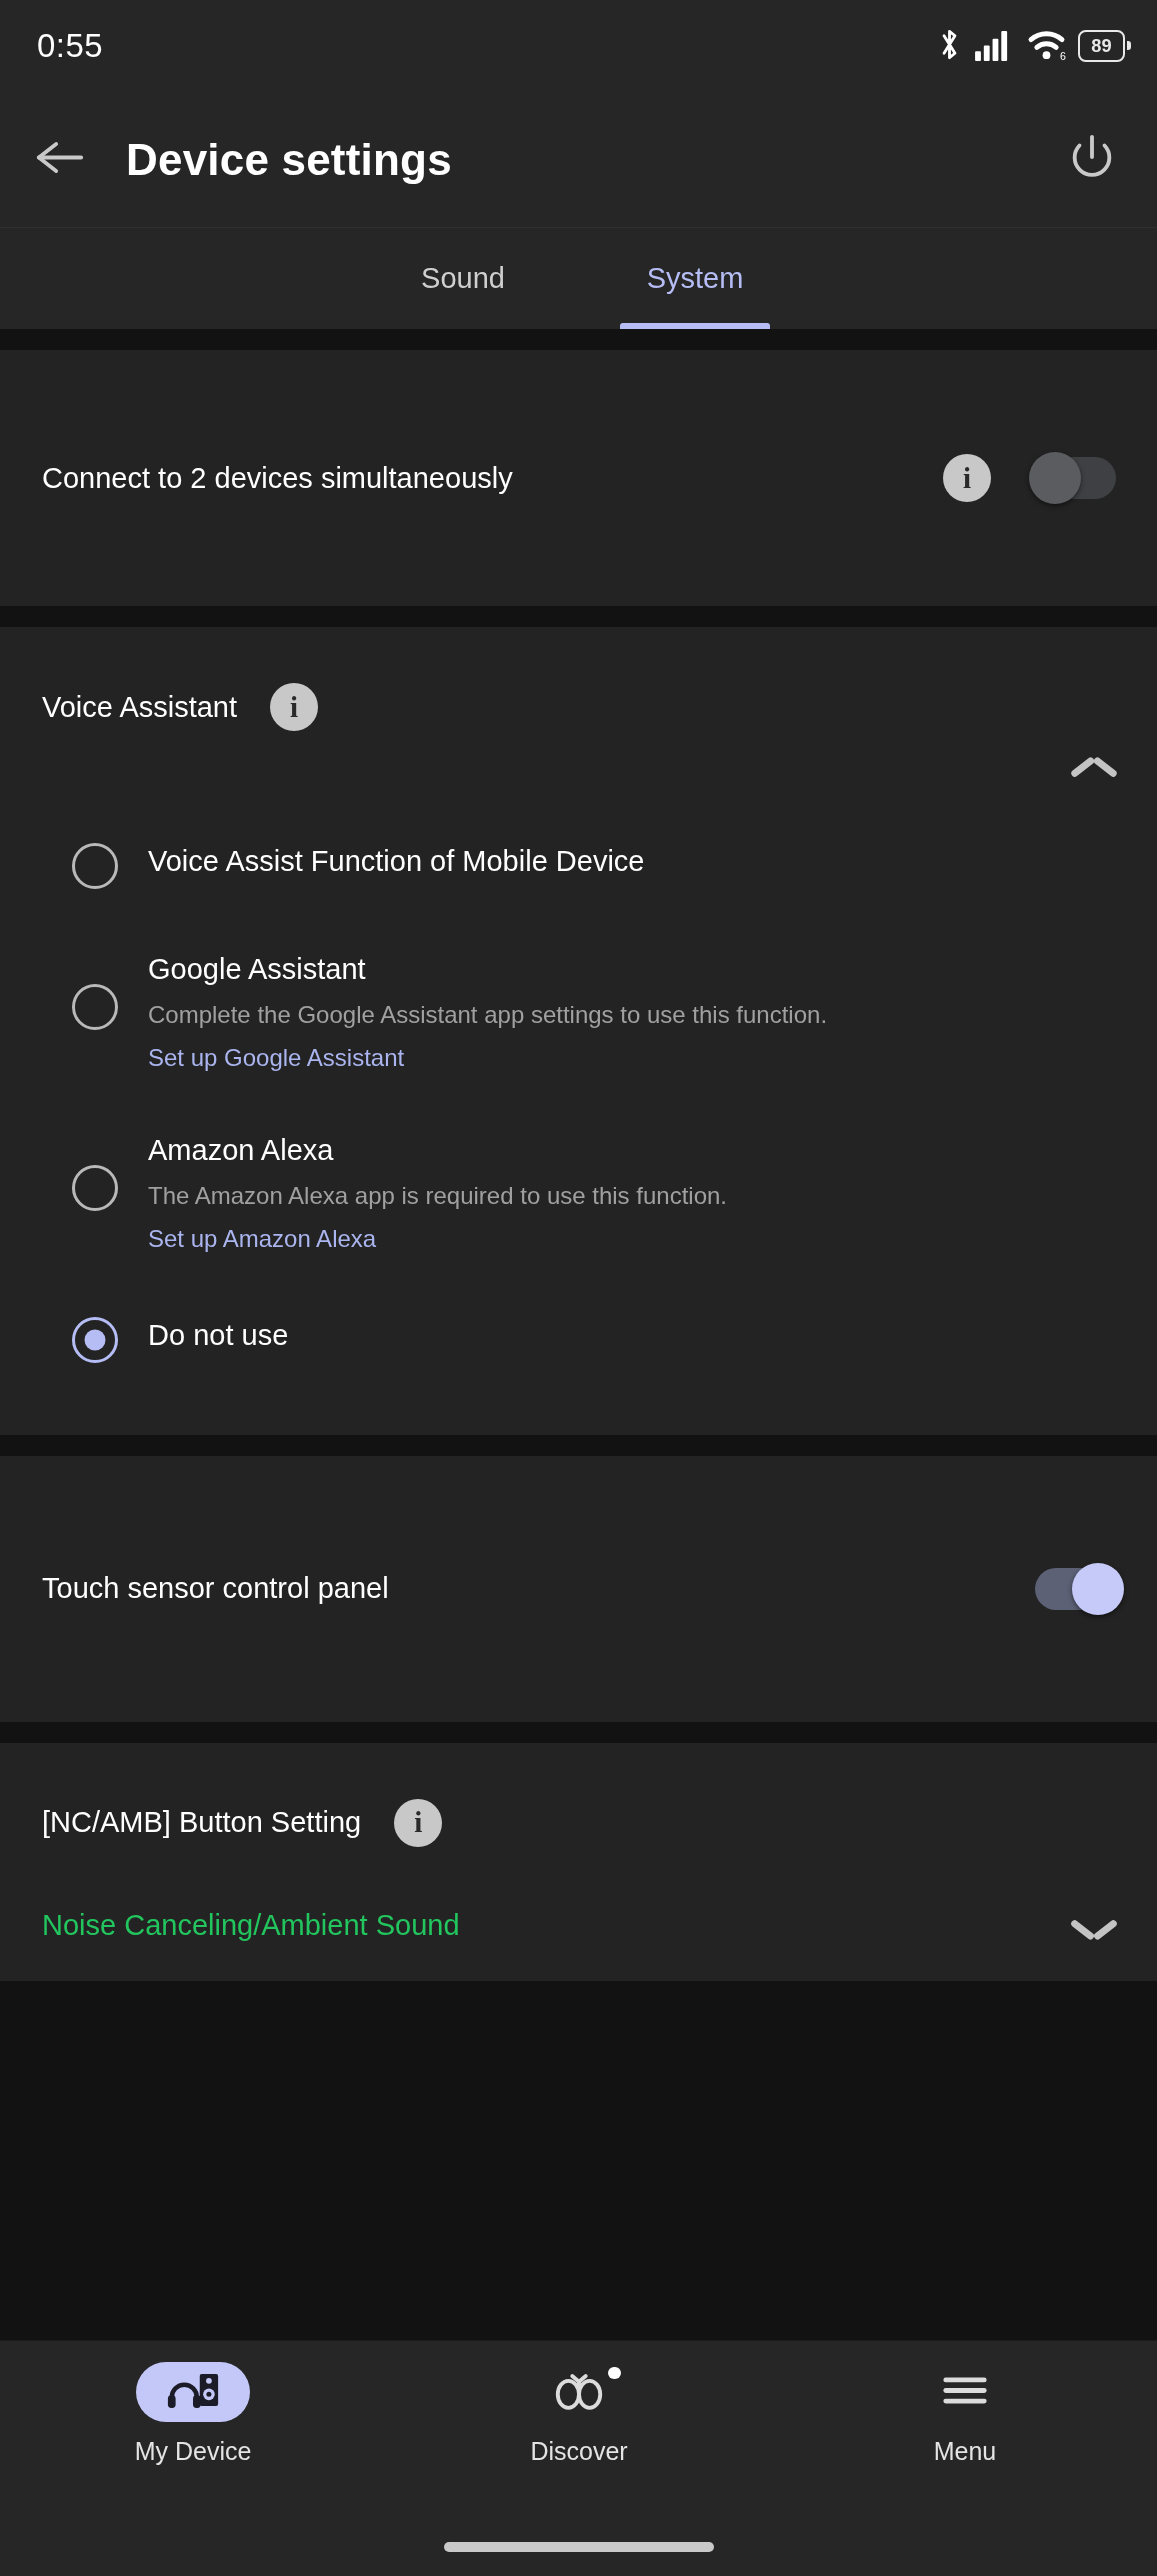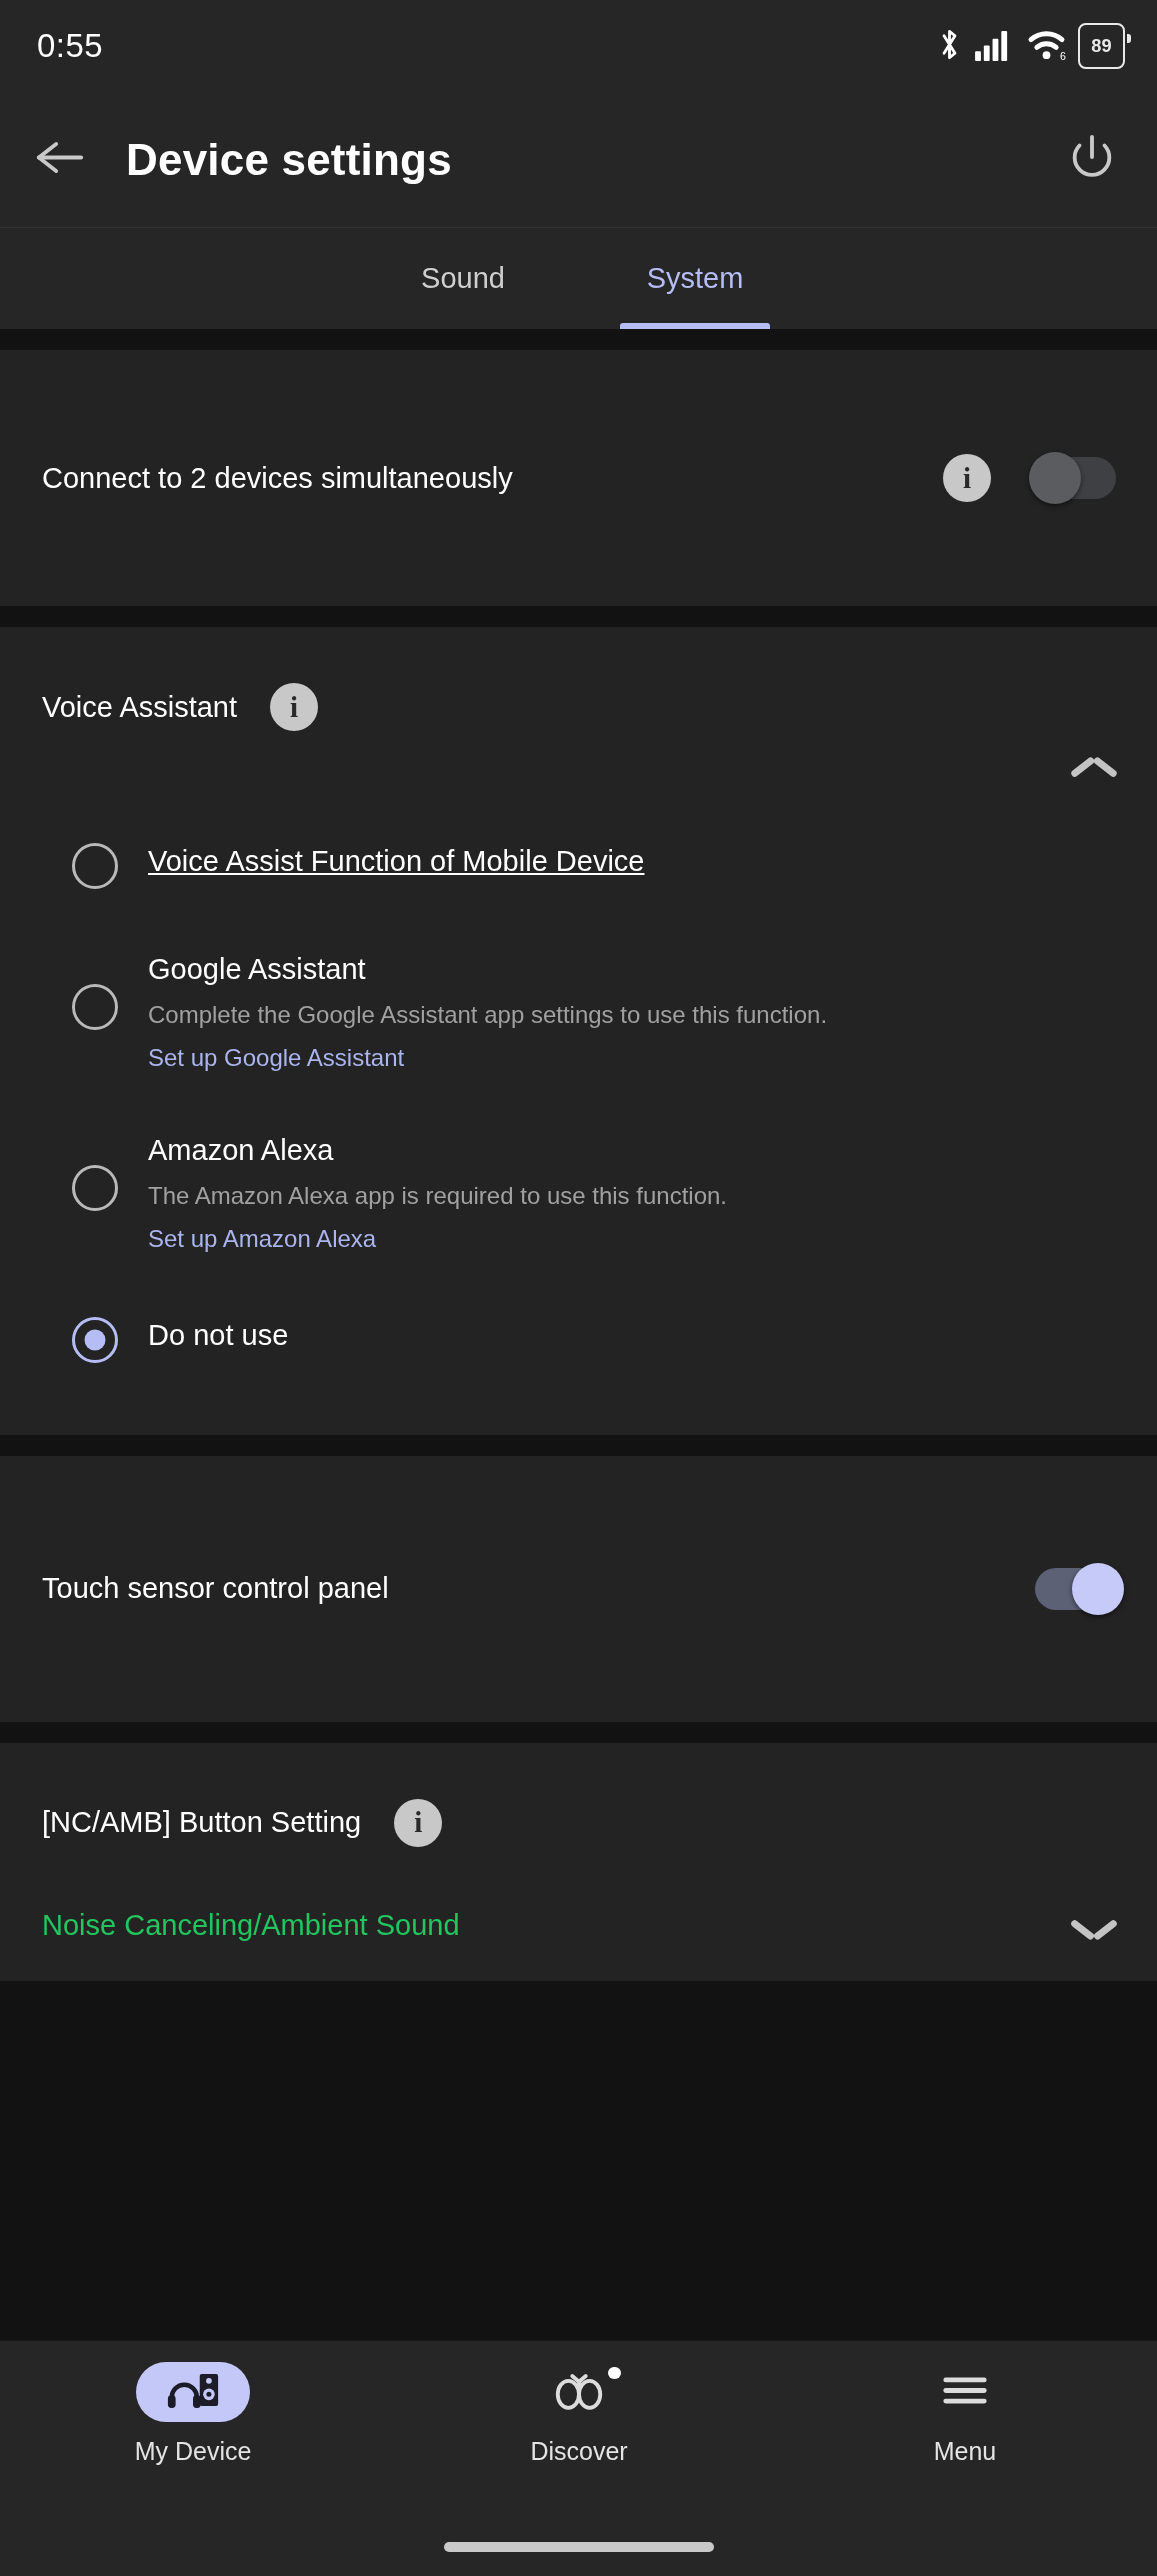--- a/index.html
+++ b/index.html
@@ -41,21 +41,21 @@
     color: #ffffff;
   }
   .status-icons {
     display: flex;
     align-items: center;
     gap: 12.5px;
   }
   .batt {
     position: relative;
     width: 47px;
-    height: 46px;
+    height: 32px;
     border: 2.9px solid #e8e8e8;
     border-radius: 7.7px;
     box-sizing: border-box;
     display: flex;
     align-items: center;
     justify-content: center;
   }
   .batt::after {
     content: "";
     position: absolute;
@@ -440,21 +440,21 @@
 
       <div class="section-head">
         <span class="title">Voice Assistant</span>
         <span class="info-icon">i</span>
       </div>
 
       <div class="collapse-row">
         <span class="chev up"></span>
       </div>
 
-      <div class="radio-item" style="padding-top:39px;text-decoration:underline;">
+      <div class="radio-item" style="padding-top:39px;">
         <div class="radio-box">
           <span class="radio"></span>
         </div>
         <div class="radio-text">
           <div class="radio-title single">Voice Assist Function of Mobile Device</div>
         </div>
       </div>
 
       <div class="radio-item" style="padding-top:44px;">
         <div class="radio-box" style="padding-top:33px;">

